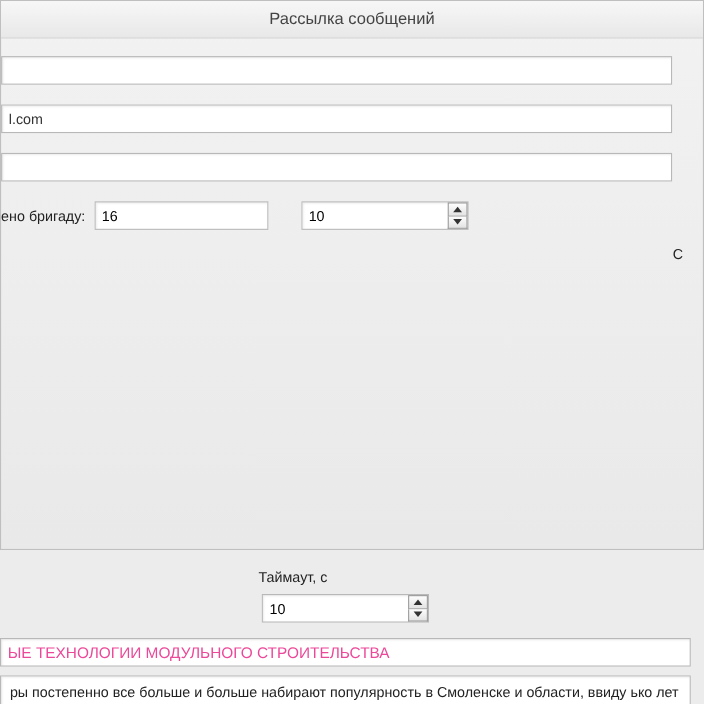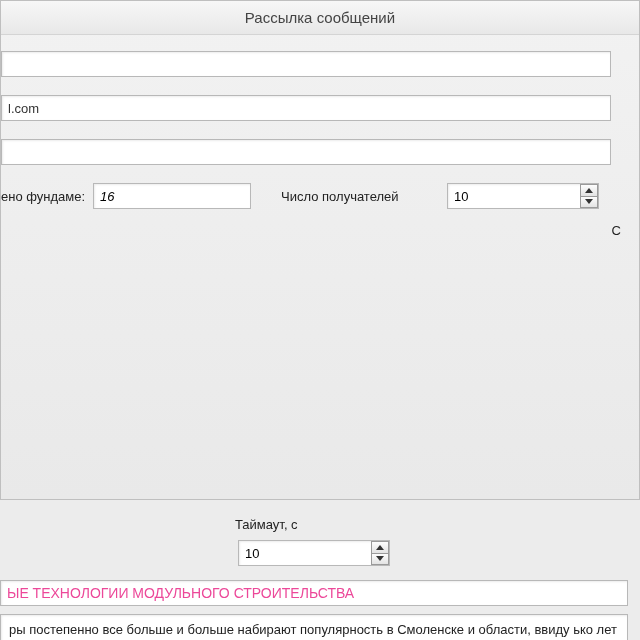--- a/index.html
+++ b/index.html
@@ -156,24 +156,23 @@
 
   <div class="content">
 
     <input class="field-wide" value="" style="">
 
     <input class="field-wide" value="l.com" style="">
 
     <input class="field-wide" value="" style="">
 
     <div class="row">
-      <span class="lbl">ено фундаме:</span>
-      <input class="num-field" style="width: 158px; font-style: italic;" value="16">
+      <span class="lbl">ено бригаду:</span>
+      <input class="num-field" style="width: 158px;" value="16">
       <span style="flex:0 0 14px"></span>
-      <span class="lbl" style="width:158px">Число получателей</span>
       <span class="spin-wrap">
         <input class="spin-input" value="10" style="">
         <span class="spin-btns">
           <span class="spin-btn">
               <span class="tri-up"></span>
             </span>
           <span class="spin-btn">
               <span class="tri-dn"></span>
             </span>
         </span>

